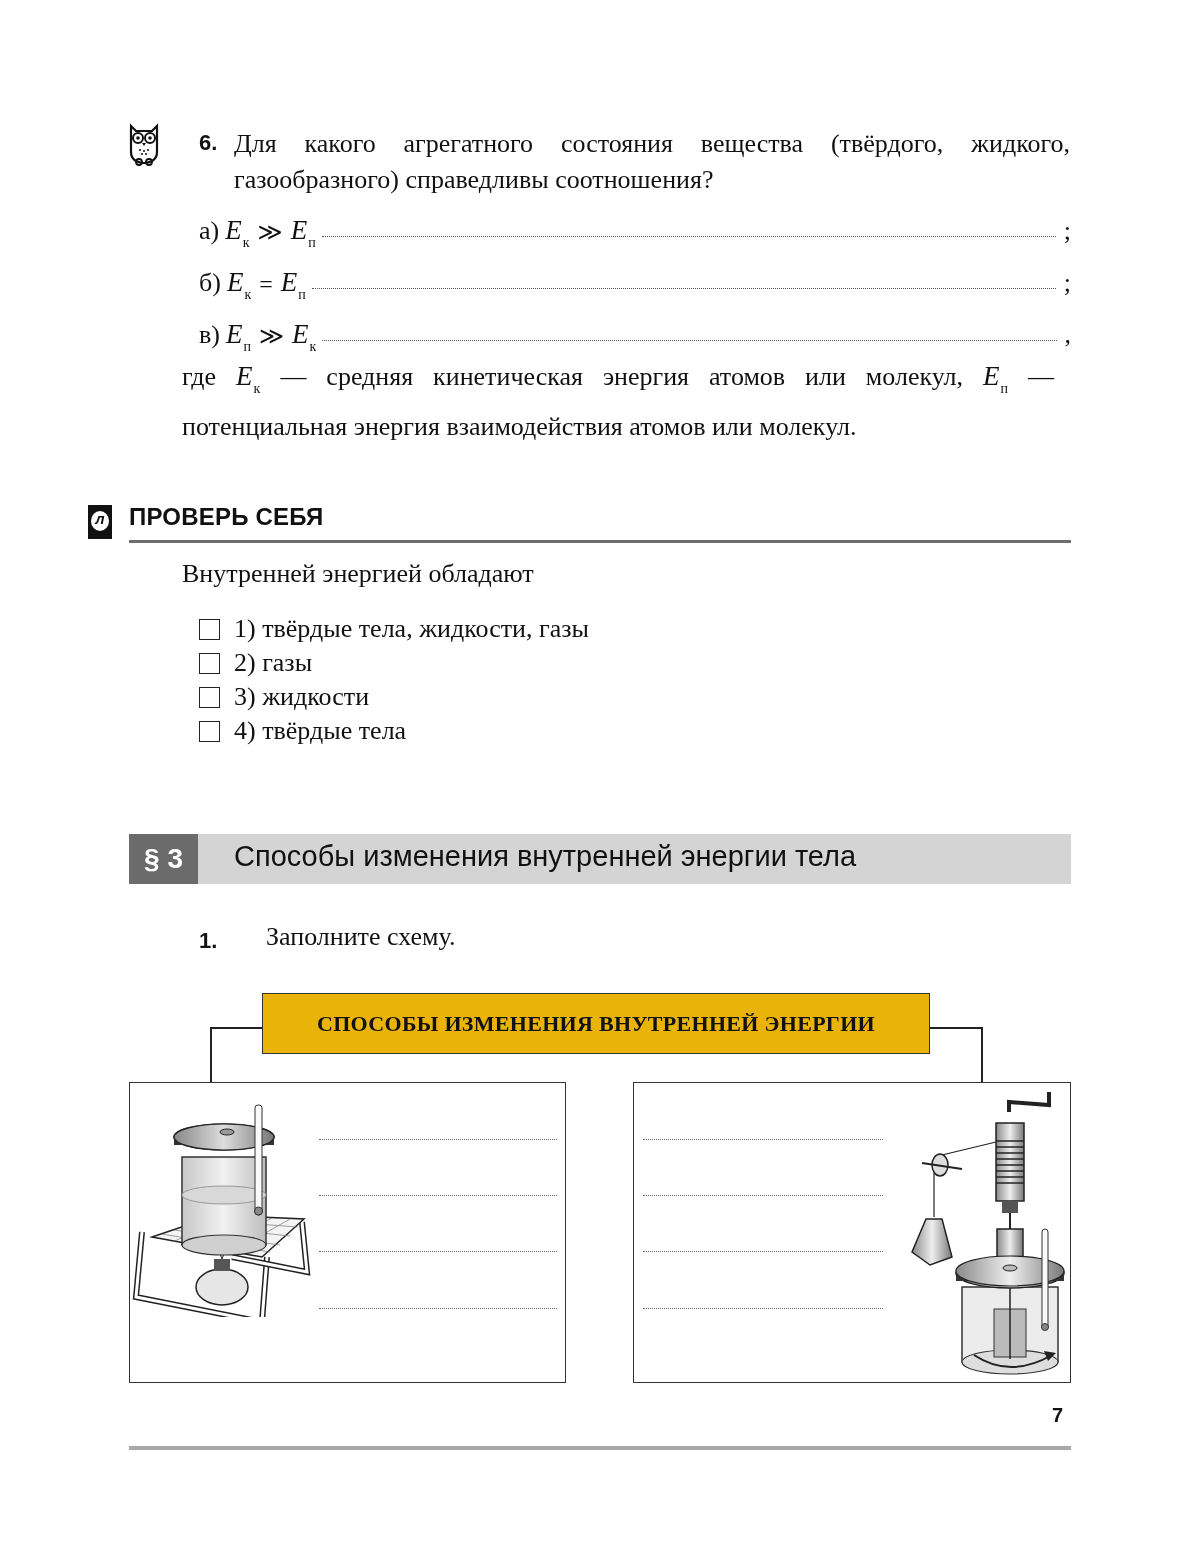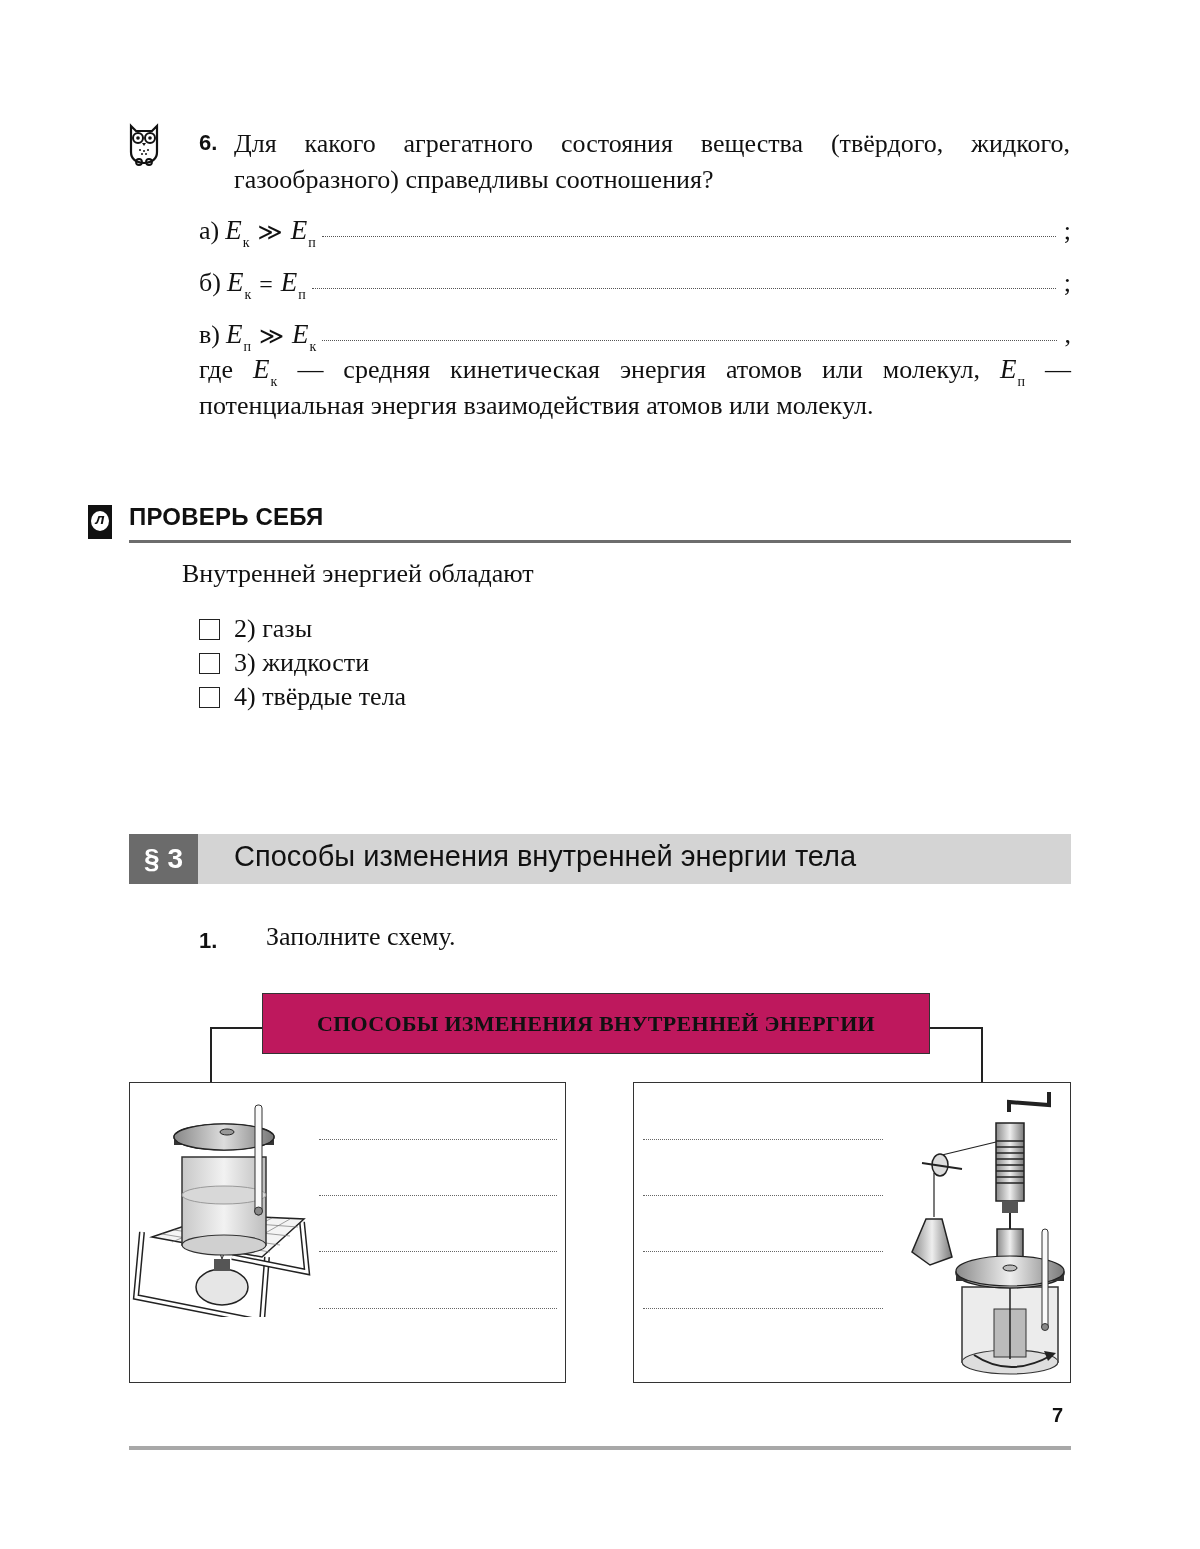--- a/index.html
+++ b/index.html
@@ -17,21 +17,21 @@
   .t6-text { left: 234px; top: 126px; width: 836px; text-align: justify; text-align-last: left; }
 
   .rel-row { left: 199px; width: 872px; height: 36px; display: flex; align-items: flex-end; font-size: 26px; }
   .rel-row .lab { margin-right: 6px; }
   .E { font-style: italic; font-family: "Liberation Serif", serif; font-size: 27px; }
   .sub { font-size: 14px; position: relative; top: 8px; margin-left: 1px; font-style: normal; }
   .op { margin: 0 8px; font-size: 24px; }
   .dots { flex: 1; border-bottom: 1px dotted #555; height: 0; margin: 0 8px 9px 6px; }
   .punct { font-size: 26px; }
 
-  .expl { left: 199px; top: 353px; width: 872px; font-size: 26px; line-height: 32px; text-align: justify; }
+  .expl { left: 182px; top: 353px; width: 872px; font-size: 26px; line-height: 46px; text-align: justify; }
 
   
   .badge { left: 88px; top: 505px; width: 24px; height: 34px; background: #111; }
   .badge .circle { position: absolute; left: 3px; top: 6px; width: 18px; height: 20px; background: #fff; border-radius: 50%; }
   .badge .glyph { position: absolute; left: 4px; top: 5px; width: 16px; text-align: center; color: #111; font-style: italic; font-weight: bold; font-size: 15px; font-family: "Liberation Sans", sans-serif; }
   .check-title { left: 129px; top: 503px; font-size: 24px; font-weight: bold; letter-spacing: 0.2px; }
   .rule1 { left: 129px; top: 540px; width: 942px; height: 3px; background: #6d6d6d; }
   .check-q { left: 182px; top: 559px; font-size: 26px; }
   .opts { left: 199px; top: 612px; }
   .opt { display: flex; align-items: center; height: 34px; font-size: 26px; }
@@ -39,21 +39,21 @@
 
   
   .sec-bar { left: 129px; top: 834px; width: 942px; height: 50px; background: #d4d4d4; }
   .sec-num { left: 129px; top: 834px; width: 69px; height: 50px; background: #6b6b6b; color: #fff; font-size: 28px; font-weight: bold; display: flex; align-items: center; justify-content: center; }
   .sec-title { left: 234px; top: 840px; font-size: 29px; font-weight: normal; }
 
   .t1-num { left: 199px; top: 928px; }
   .t1-text { left: 234px; top: 922px; font-size: 26px; margin-left: 32px; }
 
   
-  .scheme-head { left: 262px; top: 993px; width: 668px; height: 61px; background: #be185d; border: 1.5px solid #333; box-sizing: border-box;
+  .scheme-head { left: 262px; top: 993px; width: 668px; height: 61px; background: #eab308; border: 1.5px solid #333; box-sizing: border-box;
                  display: flex; align-items: center; justify-content: center; font-size: 22px; font-weight: bold; letter-spacing: 0.3px; }
   .line { background: #222; }
   .card { top: 1082px; height: 301px; border: 1.5px solid #333; box-sizing: border-box; background: #fff; }
   .card-left { left: 129px; width: 437px; }
   .card-right { left: 633px; width: 438px; }
   .fill { height: 0; border-bottom: 1.5px dotted #666; }
 
   .pageno { left: 1052px; top: 1404px; font-size: 20px; font-weight: bold; }
   .rule2 { left: 129px; top: 1446px; width: 942px; height: 4px; background: #a8a8a8; }
 </style>
@@ -114,20 +114,24 @@
 <div class="abs badge">
   <div class="circle"></div>
   <div class="glyph">л</div>
 </div>
 <div class="abs check-title sans">ПРОВЕРЬ СЕБЯ</div>
 <div class="abs rule1"></div>
 <div class="abs check-q serif">Внутренней энергией обладают</div>
 <div class="abs opts serif">
   <div class="opt">
       <span class="cbox"></span>
+      <span>1) твёрдые тела, жидкости, газы</span>
+    </div>
+  <div class="opt">
+      <span class="cbox"></span>
       <span>2) газы</span>
     </div>
   <div class="opt">
       <span class="cbox"></span>
       <span>3) жидкости</span>
     </div>
   <div class="opt">
       <span class="cbox"></span>
       <span>4) твёрдые тела</span>
     </div>

